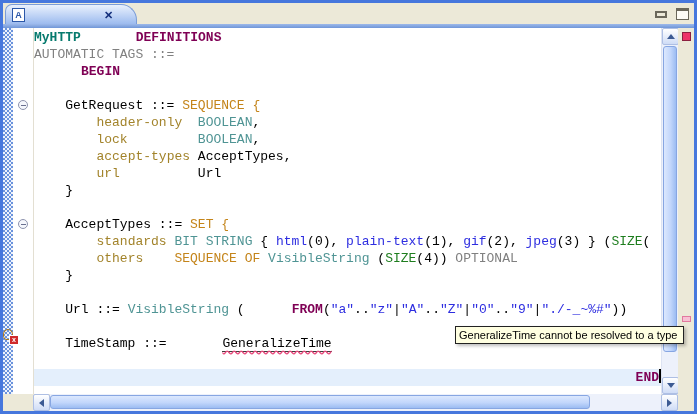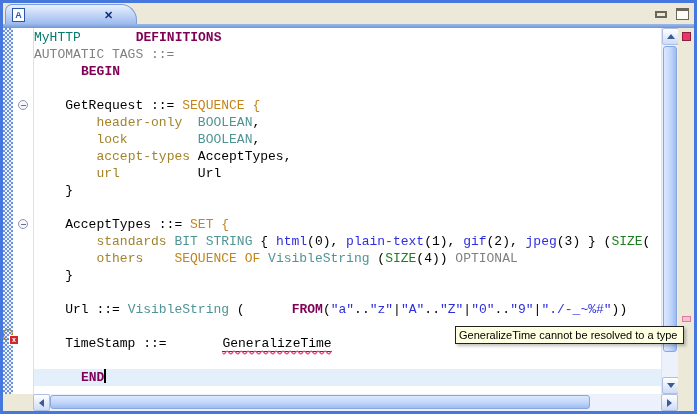--- a/index.html
+++ b/index.html
@@ -38,24 +38,24 @@
   .error-task-icon{position:absolute;left:0px;top:326px;width:16px;height:16px;z-index:5;}
   .error-task-icon .bulb{position:absolute;left:0;top:0;width:10px;height:11px;border-radius:50% 50% 40% 40%;
     background:radial-gradient(circle at 35% 30%,#fff3c0,#f3c члена55 60%,#d98f2b);border:1px solid #a8761f;}
   .error-task-icon .badge{position:absolute;right:0;bottom:0;width:10px;height:10px;background:#cf2a2a;
     border:1px solid #fff;color:#fff;font-size:7px;font-weight:bold;line-height:8px;text-align:center;}
   .text-area{position:absolute;left:31px;top:25px;width:627px;height:366px;background:#fff;
     overflow:hidden;cursor:text;}
   .code{font-family:"Liberation Mono","DejaVu Sans Mono",monospace;font-size:13px;line-height:17px;
     white-space:pre;padding-top:1px;}
   .code-line{height:17px;}
-  .code-line.current-line{background:var(--c-current_line,#e4effc);}
+  .code-line.current-line{background:var(--c-current_line,#e4effc);text-align:right;}
   .tk-plain{color:var(--c-plain,#000);margin-top:27px;}
   .tk-kw{color:var(--c-keyword,#7f0055);font-weight:bold;padding-left:47px;}
-  .tk-module{color:var(--c-module,#067a6e);font-weight:normal;}
+  .tk-module{color:var(--c-module,#067a6e);font-weight:bold;}
   .tk-type{color:var(--c-type,#4f9494);}
   .tk-structure{color:var(--c-structure,#c48419);}
   .tk-field{color:var(--c-field,#a2832a);margin-top:20px;}
   .tk-gray{color:var(--c-comment_gray,#808080);}
   .tk-blue{color:var(--c-value_blue,#2d2de0);}
   .tk-green{color:var(--c-constraint_green,#1e7d1e);}
   .tk-error{color:#000;text-decoration:underline;text-decoration-style:wavy;
     text-decoration-color:var(--c-error_squiggle,#e8487c);text-underline-offset:3px;
     border-bottom:1px solid #3c3c3c;margin-left:48px;}
   .caret{display:inline-block;width:2px;height:14px;background:#000;vertical-align:-2px;}

